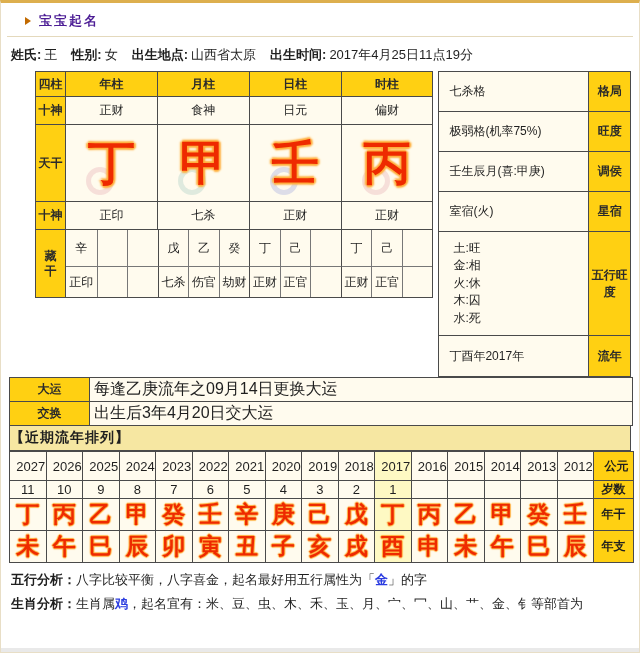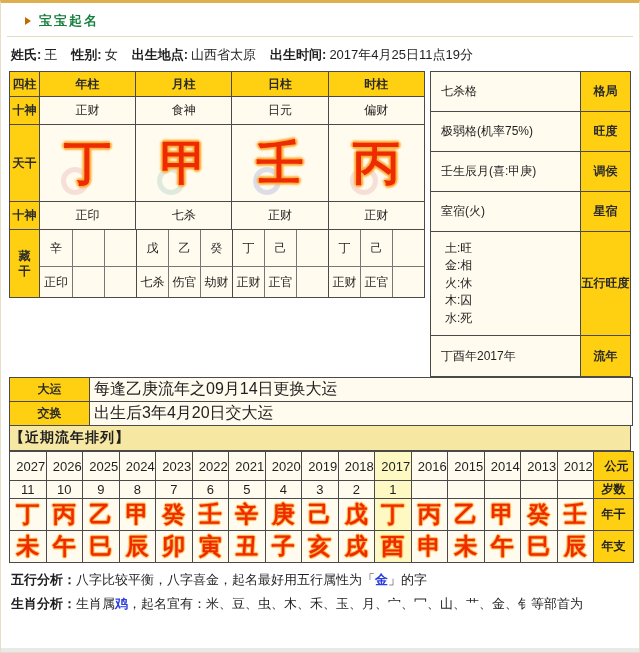--- a/index.html
+++ b/index.html
@@ -6,37 +6,37 @@
   html,body { width: 640px; background: #fff; }
   body { font-family: "Liberation Sans", "DejaVu Sans", sans-serif; color: #1f1f1f; }
   .page { width: 640px; height: 653px; background: #fff; border: 1px solid #E8DEC6;
           border-top: 3px solid #DDAF4E; overflow: hidden; position: relative; }
 
   
   .hdr { display: flex; align-items: center; gap: 8px; padding: 9px 0 6px 18px;
          margin: 0 6px; border-bottom: 1px solid #E4D9BC; }
   .tri { width: 0; height: 0; border-left: 6px solid #C26A00;
          border-top: 4px solid transparent; border-bottom: 4px solid transparent; }
-  .hdr-title { font-size: 13px; font-weight: bold; color: #15803d; letter-spacing: 2px; }
+  .hdr-title { font-size: 13px; font-weight: bold; color: #4c1d95; letter-spacing: 2px; }
 
   
   .info { display: flex; align-items: center; font-size: 13px; padding: 9px 0 7px 10px; }
   .info .lbl { font-weight: bold; margin-right: 3px; }
   .info .val { margin-right: 14px; }
 
   
   table { border-collapse: collapse; }
   td { border: 1px solid #4a4a4a; background: #FFFBEE; text-align: center;
        font-size: 12px; vertical-align: middle; }
   .y { background: #FFD012; font-weight: bold; color: #2b2b2b; }
 
   .main { display: flex; gap: 5px; margin: 0 8px; align-items: flex-start; }
 
   
-  .pillars { width: 418px; table-layout: fixed; }
+  .pillars { width: 418px; table-layout: fixed; margin-left: 26px; }
   .pillars col.c-lab { width: 30px; }
   .r-head td { height: 25px; }
   .r-ss td  { height: 28px; }
   .r-tg td  { height: 77px; }
   .r-dz td  { height: 81px; }
   .stack { display: inline-block; width: 1em; line-height: 1.25; }
   .bigcell { position: relative; }
   .bigred { position: relative; z-index: 1; font-size: 47px; font-weight: bold; color: #EE2A00;
             text-shadow: -2px 0 2px #FFAE3C, 2px 0 2px #FFAE3C, 0 -2px 2px #FFAE3C,
                          0 2px 2px #FFAE3C, 1px 1px 2px #FFC15E; }

